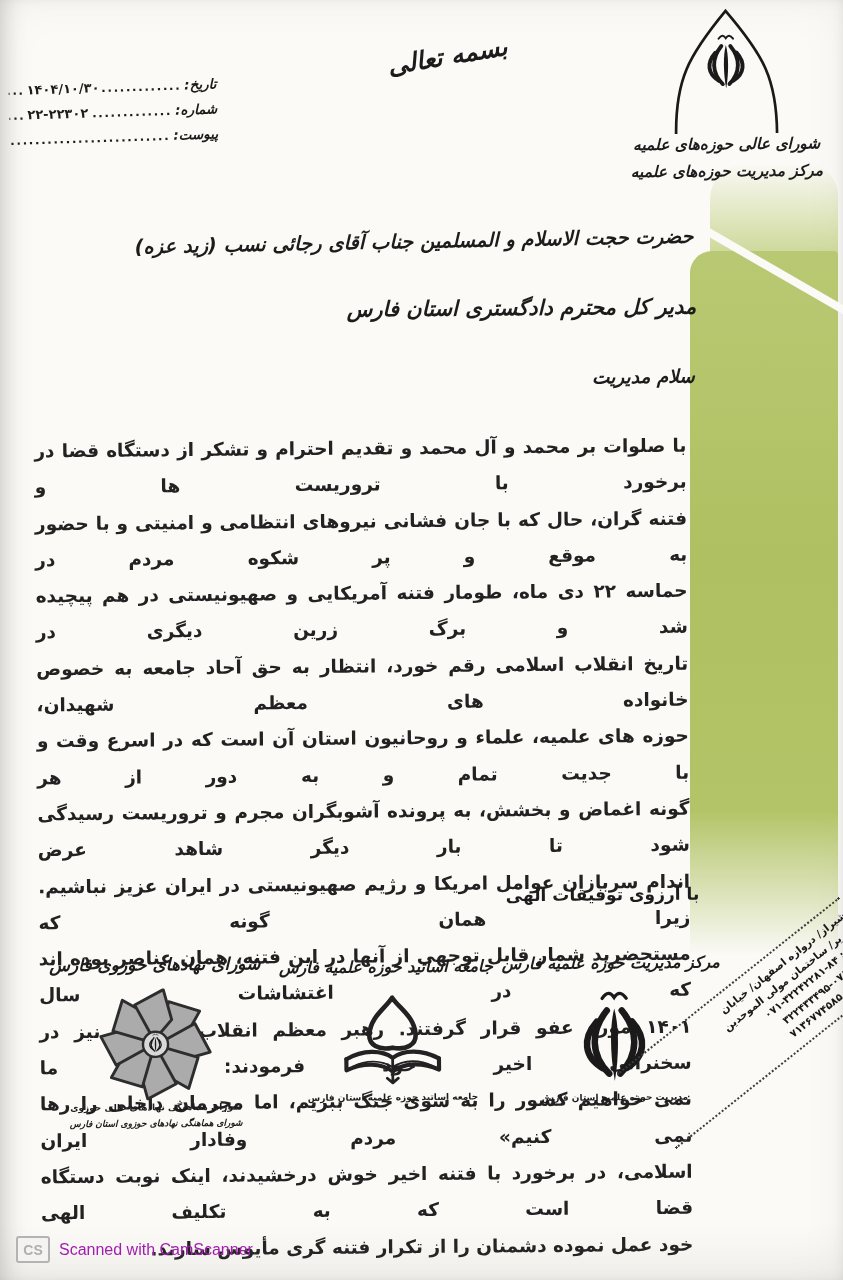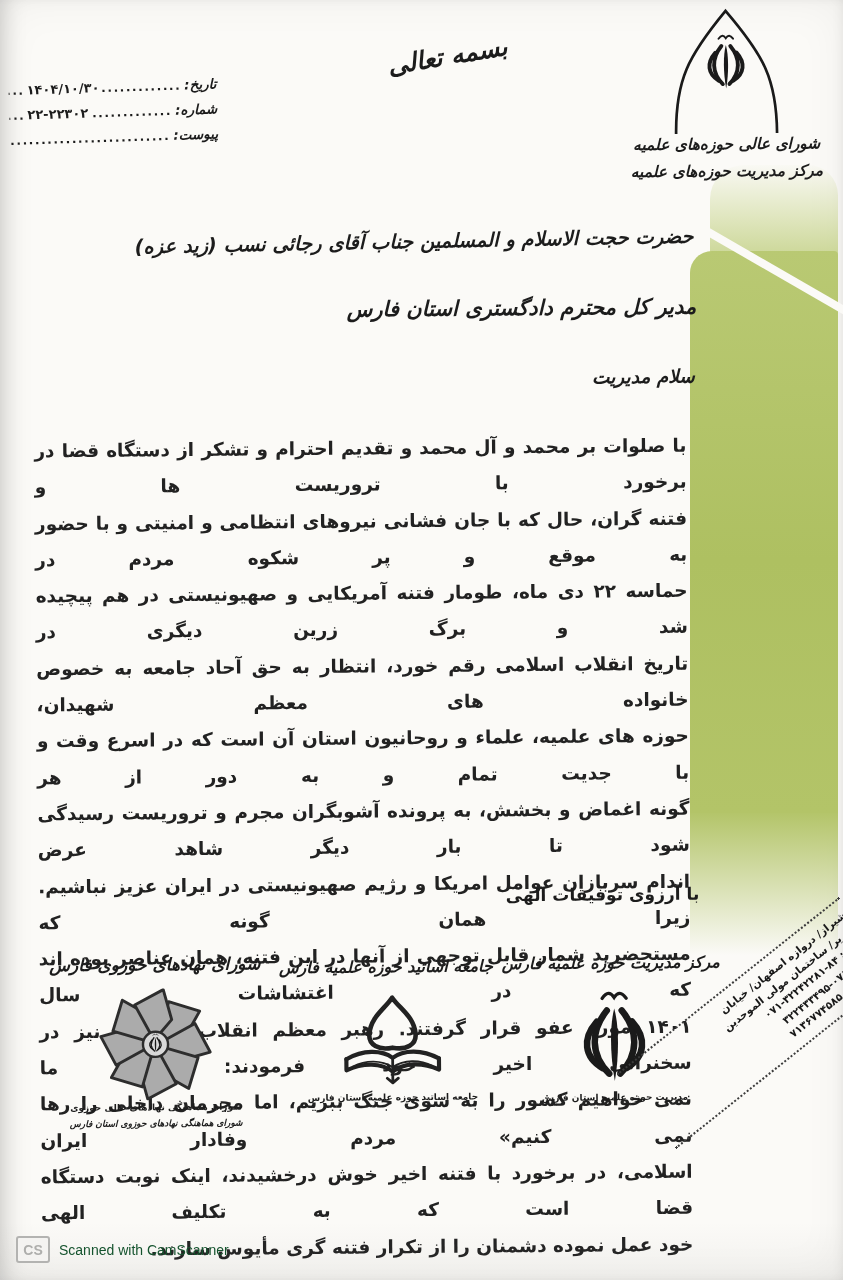--- a/index.html
+++ b/index.html
@@ -80,21 +80,21 @@
     padding:7px 6px;font-size:10.5px;font-weight:bold;line-height:15.5px;color:#181818;}
   .contact-line{white-space:nowrap;}
 
   
   .scan-band{position:absolute;left:0;right:0;bottom:0;height:58px;
     background:linear-gradient(180deg,rgba(120,120,118,0) 0%,rgba(120,120,118,0.07) 100%);z-index:1;}
   .camscanner{position:absolute;left:16px;top:1236px;display:flex;align-items:center;gap:9px;z-index:2;}
   .cs-box{width:30px;height:23px;border:2.5px solid #b3b3b1;border-radius:3px;
     display:flex;align-items:center;justify-content:center;
     font-family:"Liberation Sans",sans-serif;font-size:14px;font-weight:bold;color:#aeaeac;background:#f4f3f1;}
-  .cs-label{font-family:"Liberation Sans",sans-serif;font-size:14px;color:#14532d;}
+  .cs-label{font-family:"Liberation Sans",sans-serif;font-size:16px;color:#a21caf;}
 </style>
 </head>
 <body>
 
 <svg width="0" height="0" style="position:absolute">
   <defs>
     <g id="emblem" fill="none" stroke="#1a1a1a" stroke-linecap="round">
       <path d="M0,-36 C5,-18 5,14 0,42 C-5,14 -5,-18 0,-36 Z" fill="#1a1a1a" stroke="none"></path>
       <path d="M-8,-34 C-26,-12 -26,14 -6,34" stroke-width="7"></path>
       <path d="M8,-34 C26,-12 26,14 6,34" stroke-width="7"></path>

